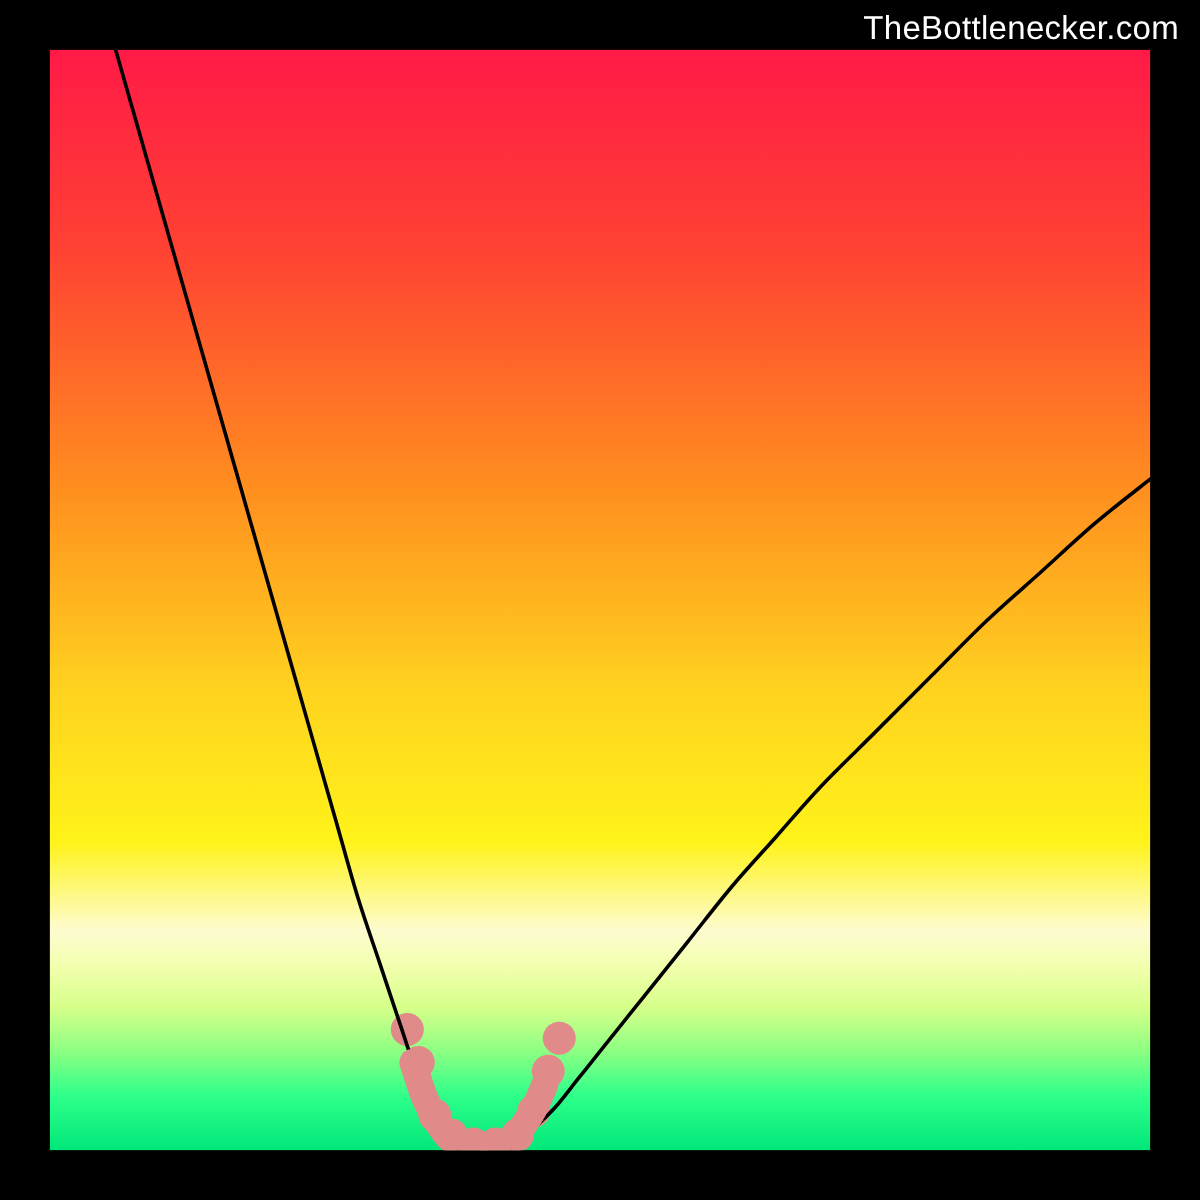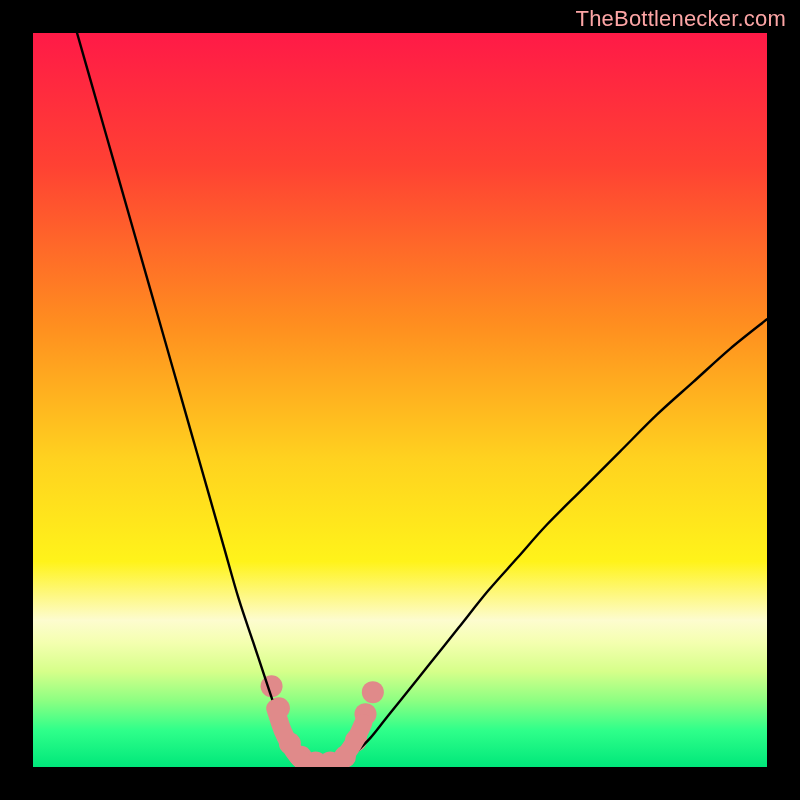--- a/index.html
+++ b/index.html
@@ -38,21 +38,21 @@
     position: absolute;
     left: 0;
     top: 0;
     width: 734px;
     height: 734px;
   }
   .watermark {
     position: absolute;
     top: 6px;
     right: 14px;
-    color: #fca5a5;
+    color: #ffffff;
     font-size: 22px;
     letter-spacing: 0.2px;
     font-weight: 400;
   }
 </style>
 </head>
 <body>
 
 <div class="frame">
 

